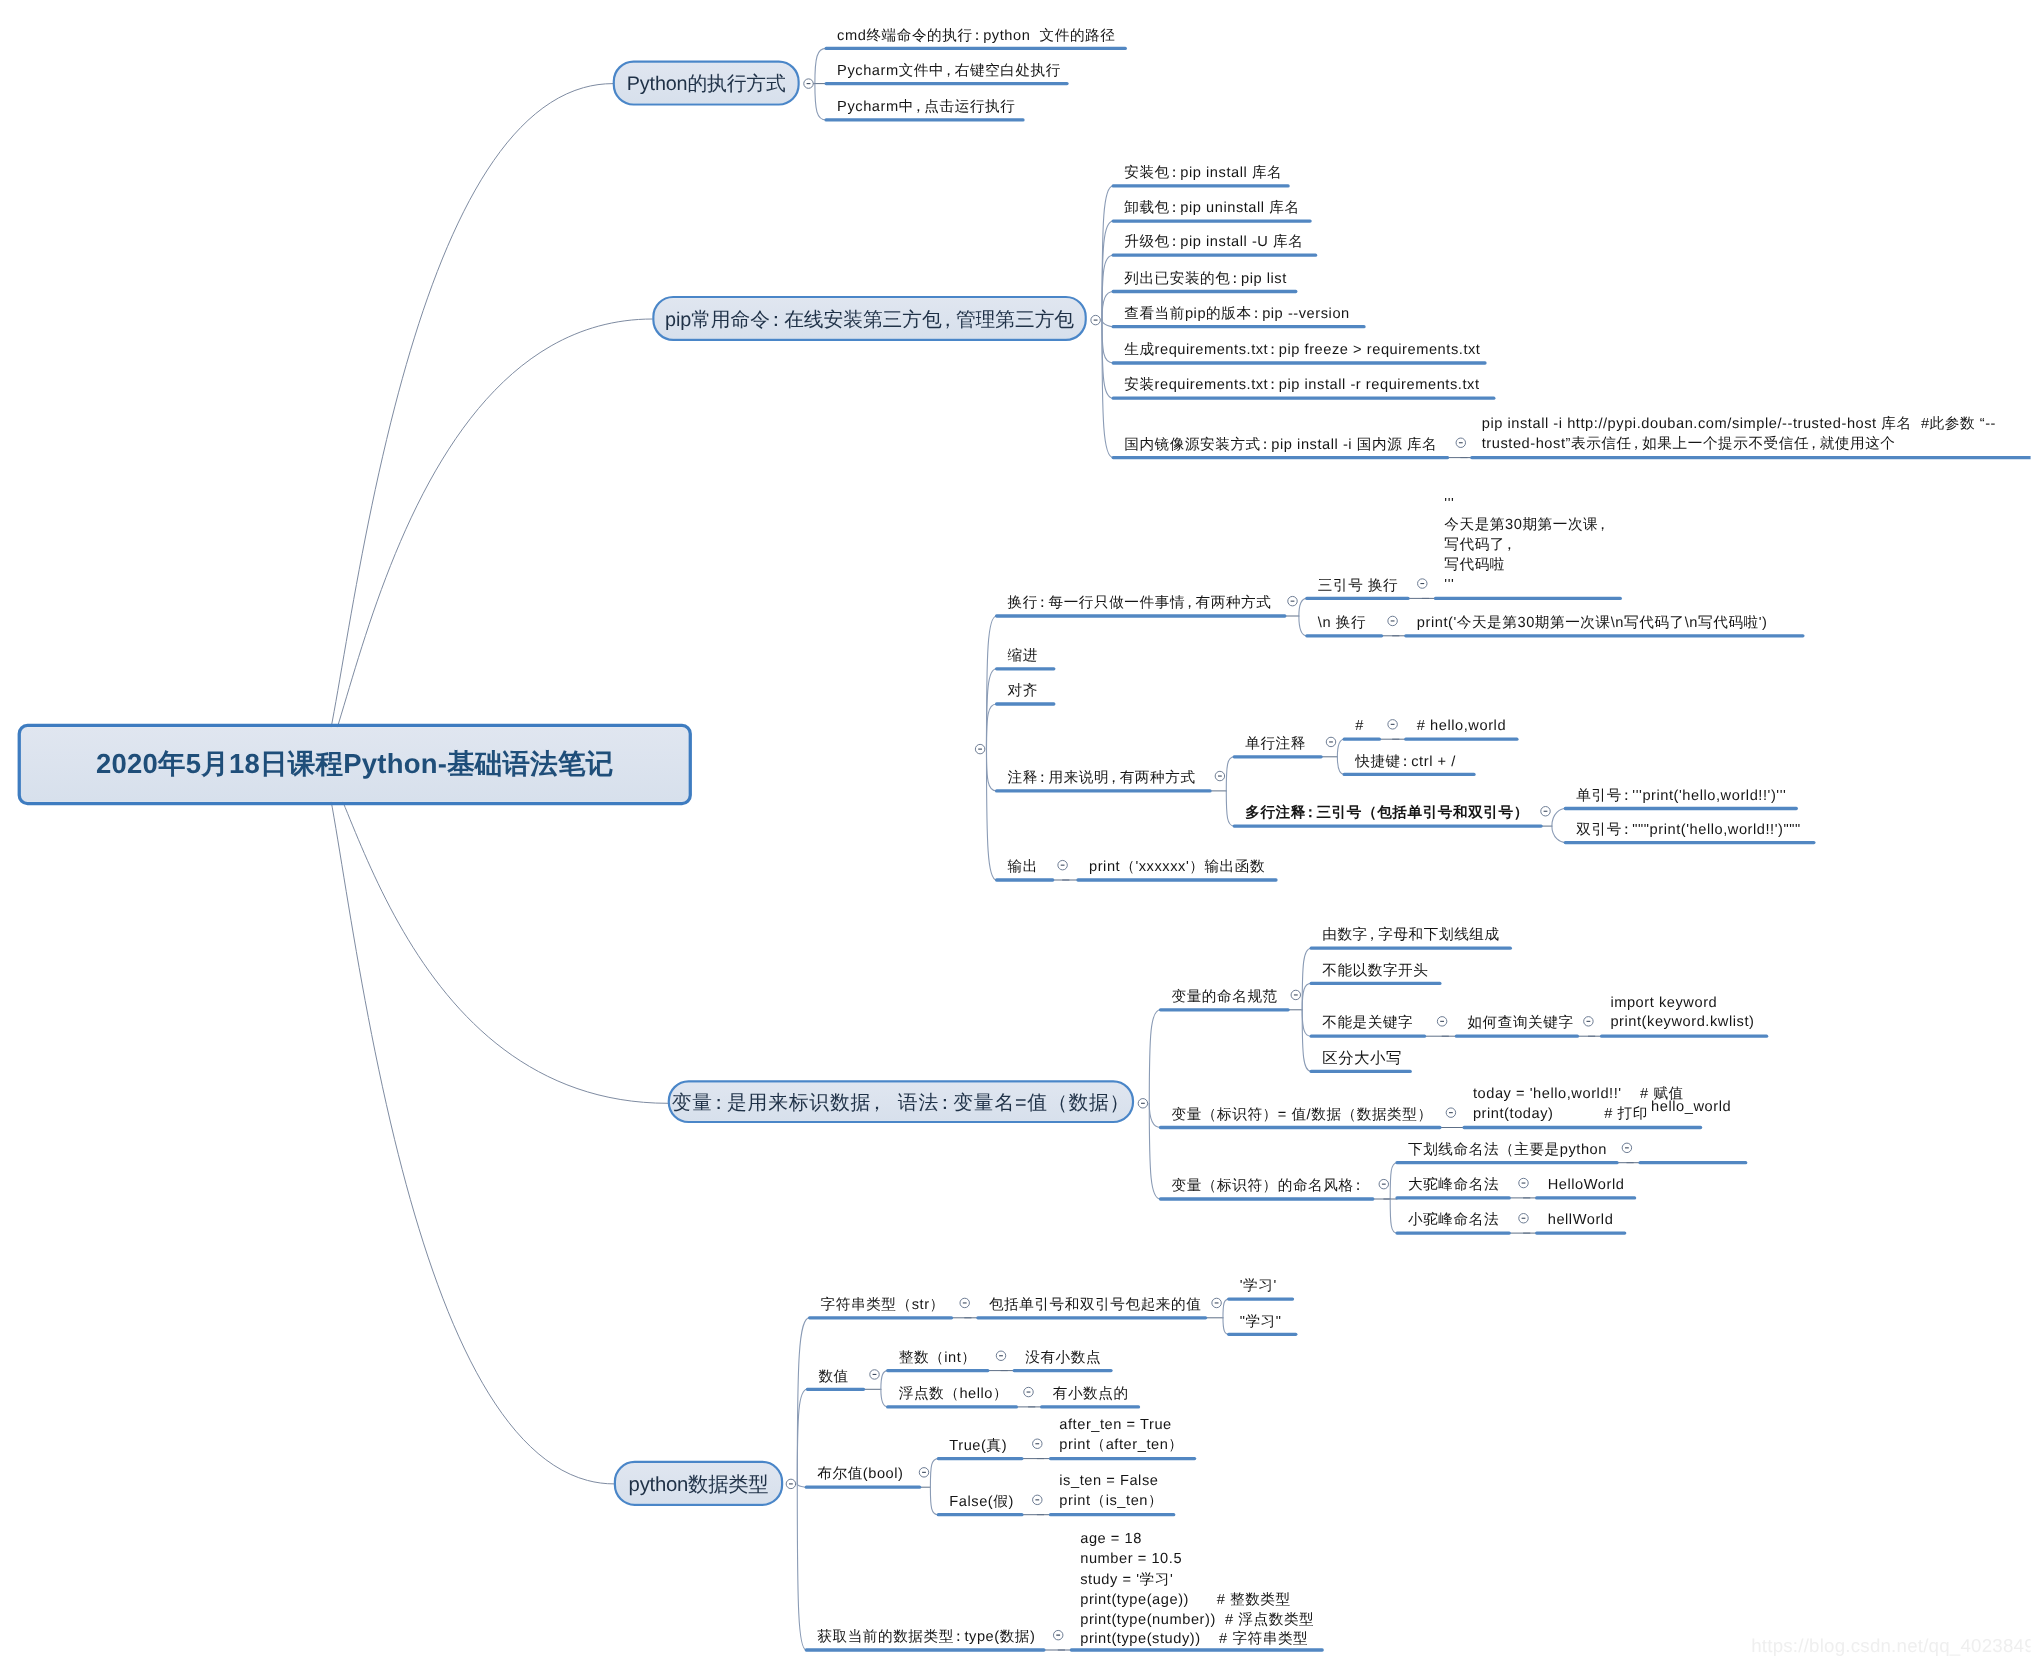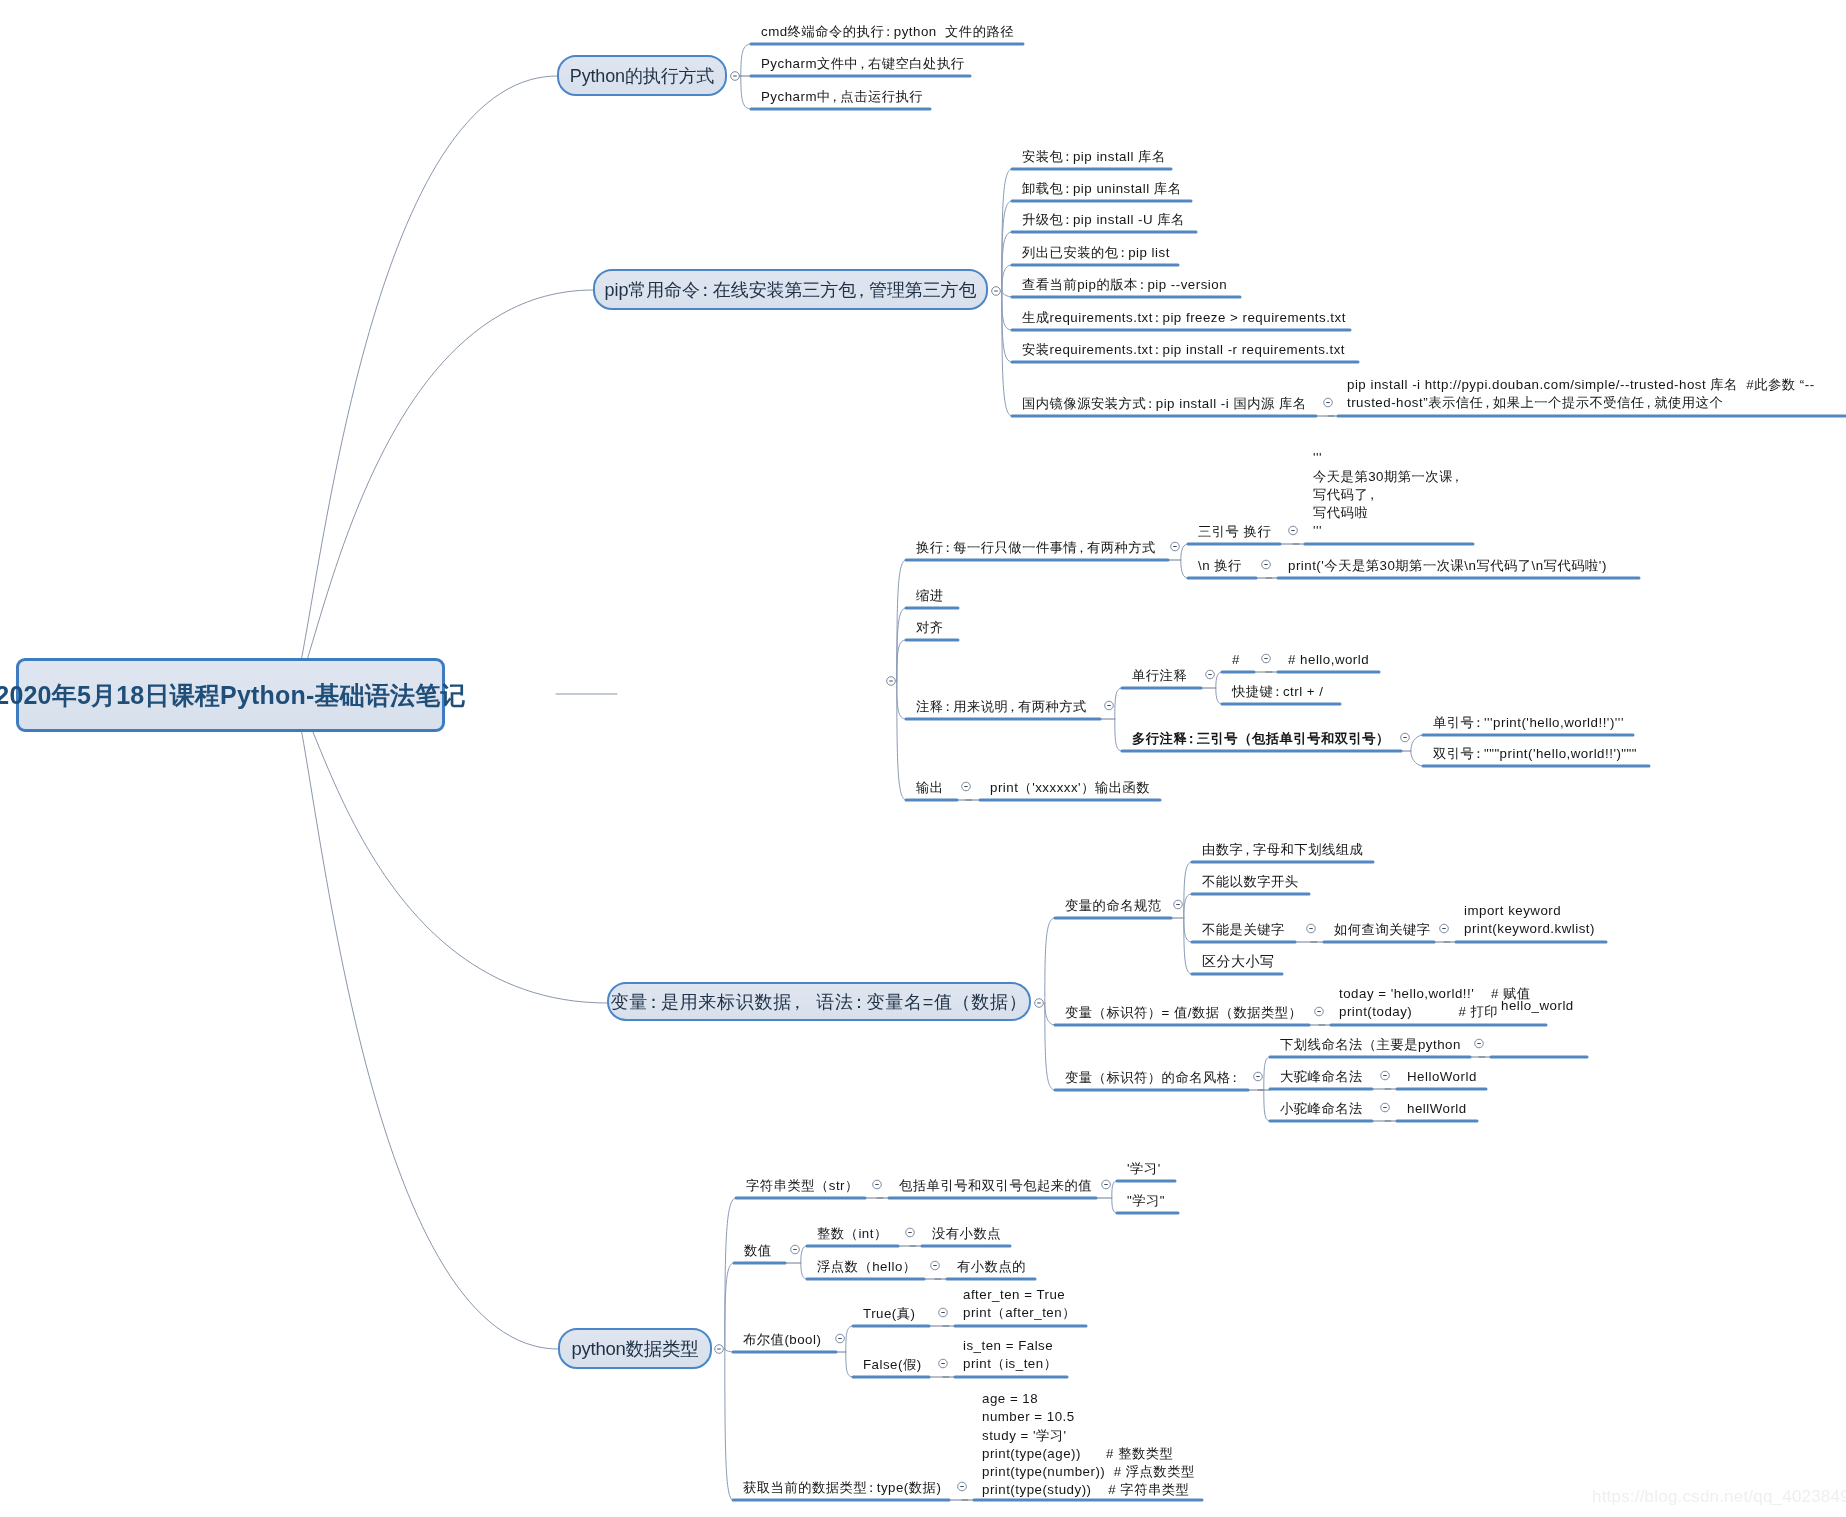--- a/index.html
+++ b/index.html
@@ -380,18 +380,18 @@
     <div class="leaf" style="left: 963px; font-size: 13.3px; line-height: 18.2px; top: 1286.08px;">after_ten = True
 print（after_ten）</div>
     <div class="leaf" style="left: 963px; font-size: 13.3px; line-height: 18.2px; top: 1337.08px;">is_ten = False
 print（is_ten）</div>
     <div class="leaf" style="left: 982px; font-size: 13.3px; line-height: 18.2px; top: 1390.28px;">age = 18
 number = 10.5
 study = '学习'
 print(type(age))      # 整数类型
 print(type(number))  # 浮点数类型
 print(type(study))    # 字符串类型</div>
-    <div class="boxnode root" style="left: 16px; top: 658px; width: 429px; height: 74px; font-size: 25px; line-height: 32px; letter-spacing: 0.2px;"><span class="bt">2020年5月18日课程Python-基础语法笔记</span></div>
+    <div class="boxnode root" style="left: 16px; top: 658px; width: 613px; height: 74px; font-size: 25px; line-height: 32px; letter-spacing: 0.2px;"><span class="bt">2020年5月18日课程Python-基础语法笔记</span></div>
     <div class="boxnode" style="left: 557px; top: 55px; width: 170px; height: 41px; font-size: 18px; line-height: 24px; letter-spacing: -0.15px;"><span class="bt">Python的执行方式</span></div>
     <div class="boxnode" style="left: 593px; top: 269px; width: 395px; height: 41px; font-size: 18px; line-height: 24px; letter-spacing: -0.1px;"><span class="bt">pip常用命令<span class="pz">：</span>在线安装第三方包<span class="pz">，</span>管理第三方包</span></div>
     <div class="boxnode" style="left: 607px; top: 982px; width: 424px; height: 39px; font-size: 18px; line-height: 24px; letter-spacing: 0.7px;"><span class="bt">变量<span class="pz">：</span>是用来标识数据<span class="pz">，</span>  语法<span class="pz">：</span>变量名=值（数据）</span></div>
     <div class="boxnode" style="left: 558px; top: 1328px; width: 154px; height: 41px; font-size: 18.5px; line-height: 24px; letter-spacing: -0.25px;"><span class="bt">python数据类型</span></div>
   </div>
 
 </body></html>

